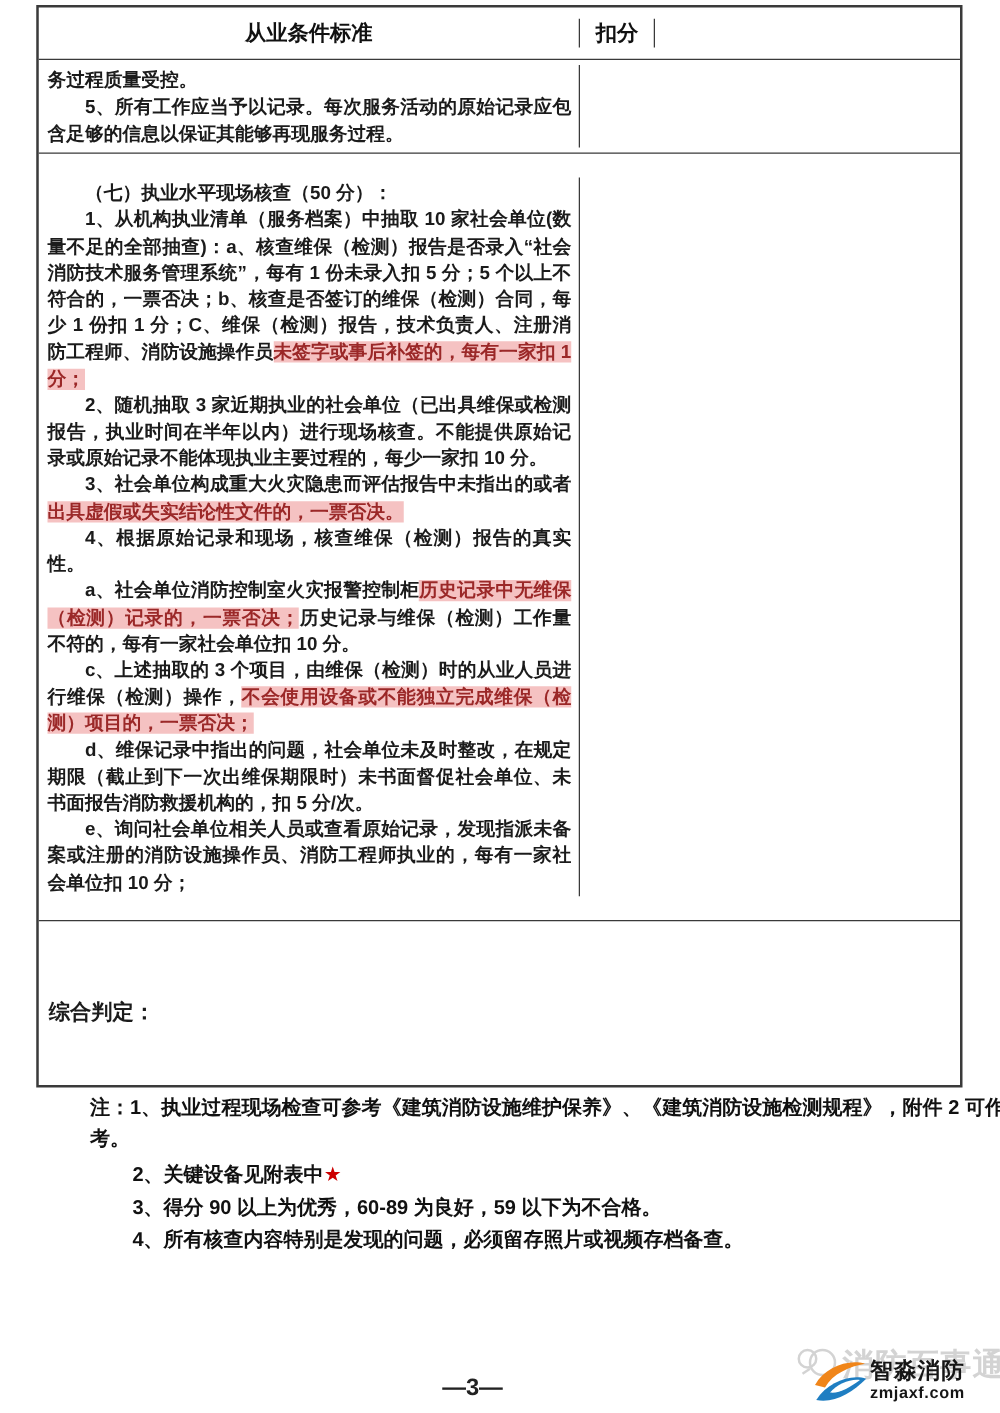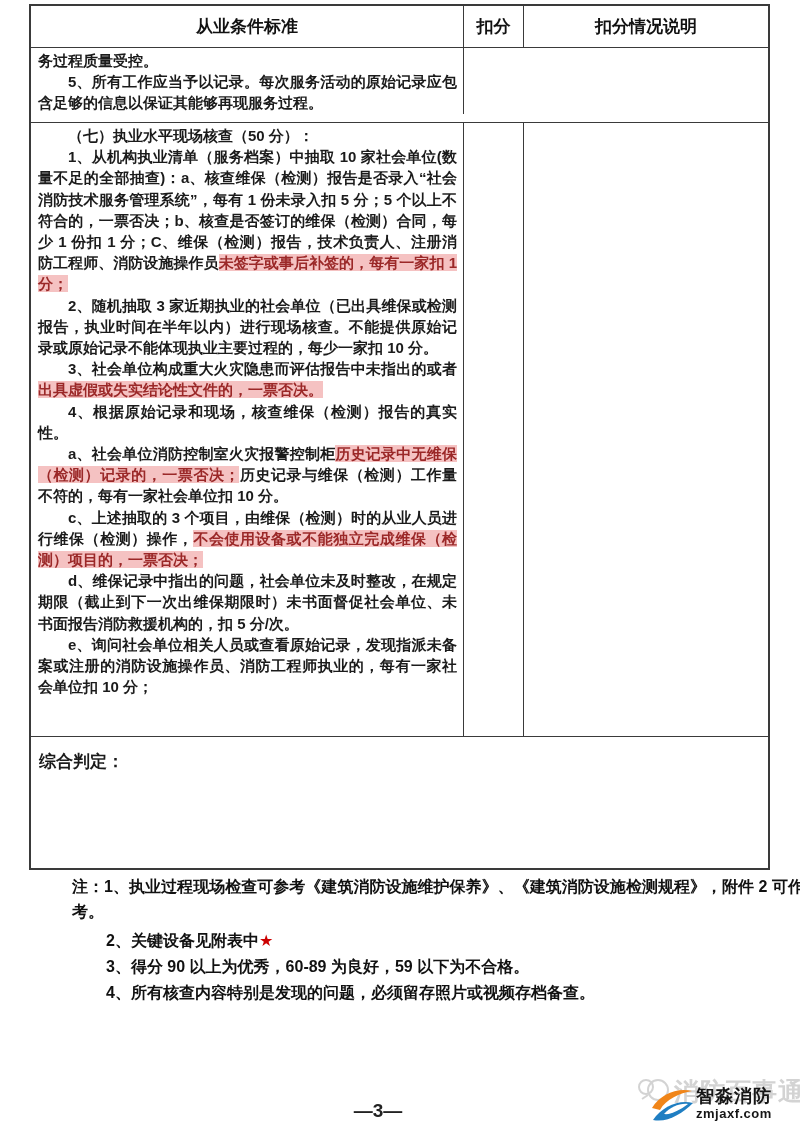--- a/index.html
+++ b/index.html
@@ -13,33 +13,33 @@
     overflow:hidden;
   }
 
   
   .doc-table {
     position:absolute; left:29px; top:4px; width:741px;
     border:2px solid #3a3a3a;
     box-sizing:border-box;
     background:#fff;
   }
-  .trow { display:flex; border-bottom:1px solid #3a3a3a; }
+  .trow { display:flex; border-bottom:1px solid #3a3a3a;align-items:center; }
   .trow:last-child { border-bottom:none; }
   .c1 { width:433px; border-right:1px solid #3a3a3a; box-sizing:border-box; }
   .c2 { width:60px;  border-right:1px solid #3a3a3a; box-sizing:border-box; }
   .c3 { flex:1; box-sizing:border-box; }
 
   .thead { height:41px; }
   .thead > div {
     display:flex; align-items:center; justify-content:center;
     font-size:17px; font-weight:700; color:#111;
   }
 
-  .rowA { height:74px;flex-direction:column; }
+  .rowA { height:74px; }
   .rowB { height:613px; }
   .rowA .c1, .rowB .c1 { padding:2px 6px 0 7px; overflow:hidden; }
 
   .cell-text { font-size:15px; line-height:21.2px; text-align:justify; font-weight:600; }
   .para { margin:0; text-indent:2em; }
   .para.noindent { text-indent:0; }
   .para.bold { font-weight:700; }
 
   .hl { background:var(--hl-bg,#f5c2c2); color:var(--hl-tx,#9b2828); }
 
@@ -78,21 +78,20 @@
 </style>
 </head>
 <body>
 
 <div class="page">
 
   <div class="doc-table">
     <div class="trow thead">
       <div class="c1">从业条件标准</div>
       <div class="c2">扣分</div>
-      <div class="c3">扣分情况说明</div>
     </div>
 
     <div class="trow rowA">
       <div class="c1 cell-text">
           <p class="para noindent"><span>务过程质量受控。</span></p>
           <p class="para"><span>5、所有工作应当予以记录。每次服务活动的原始记录应包含足够的信息以保证其能够再现服务过程。</span></p>
         </div>
       <div class="c2"></div>
       <div class="c3"></div>
     </div>

